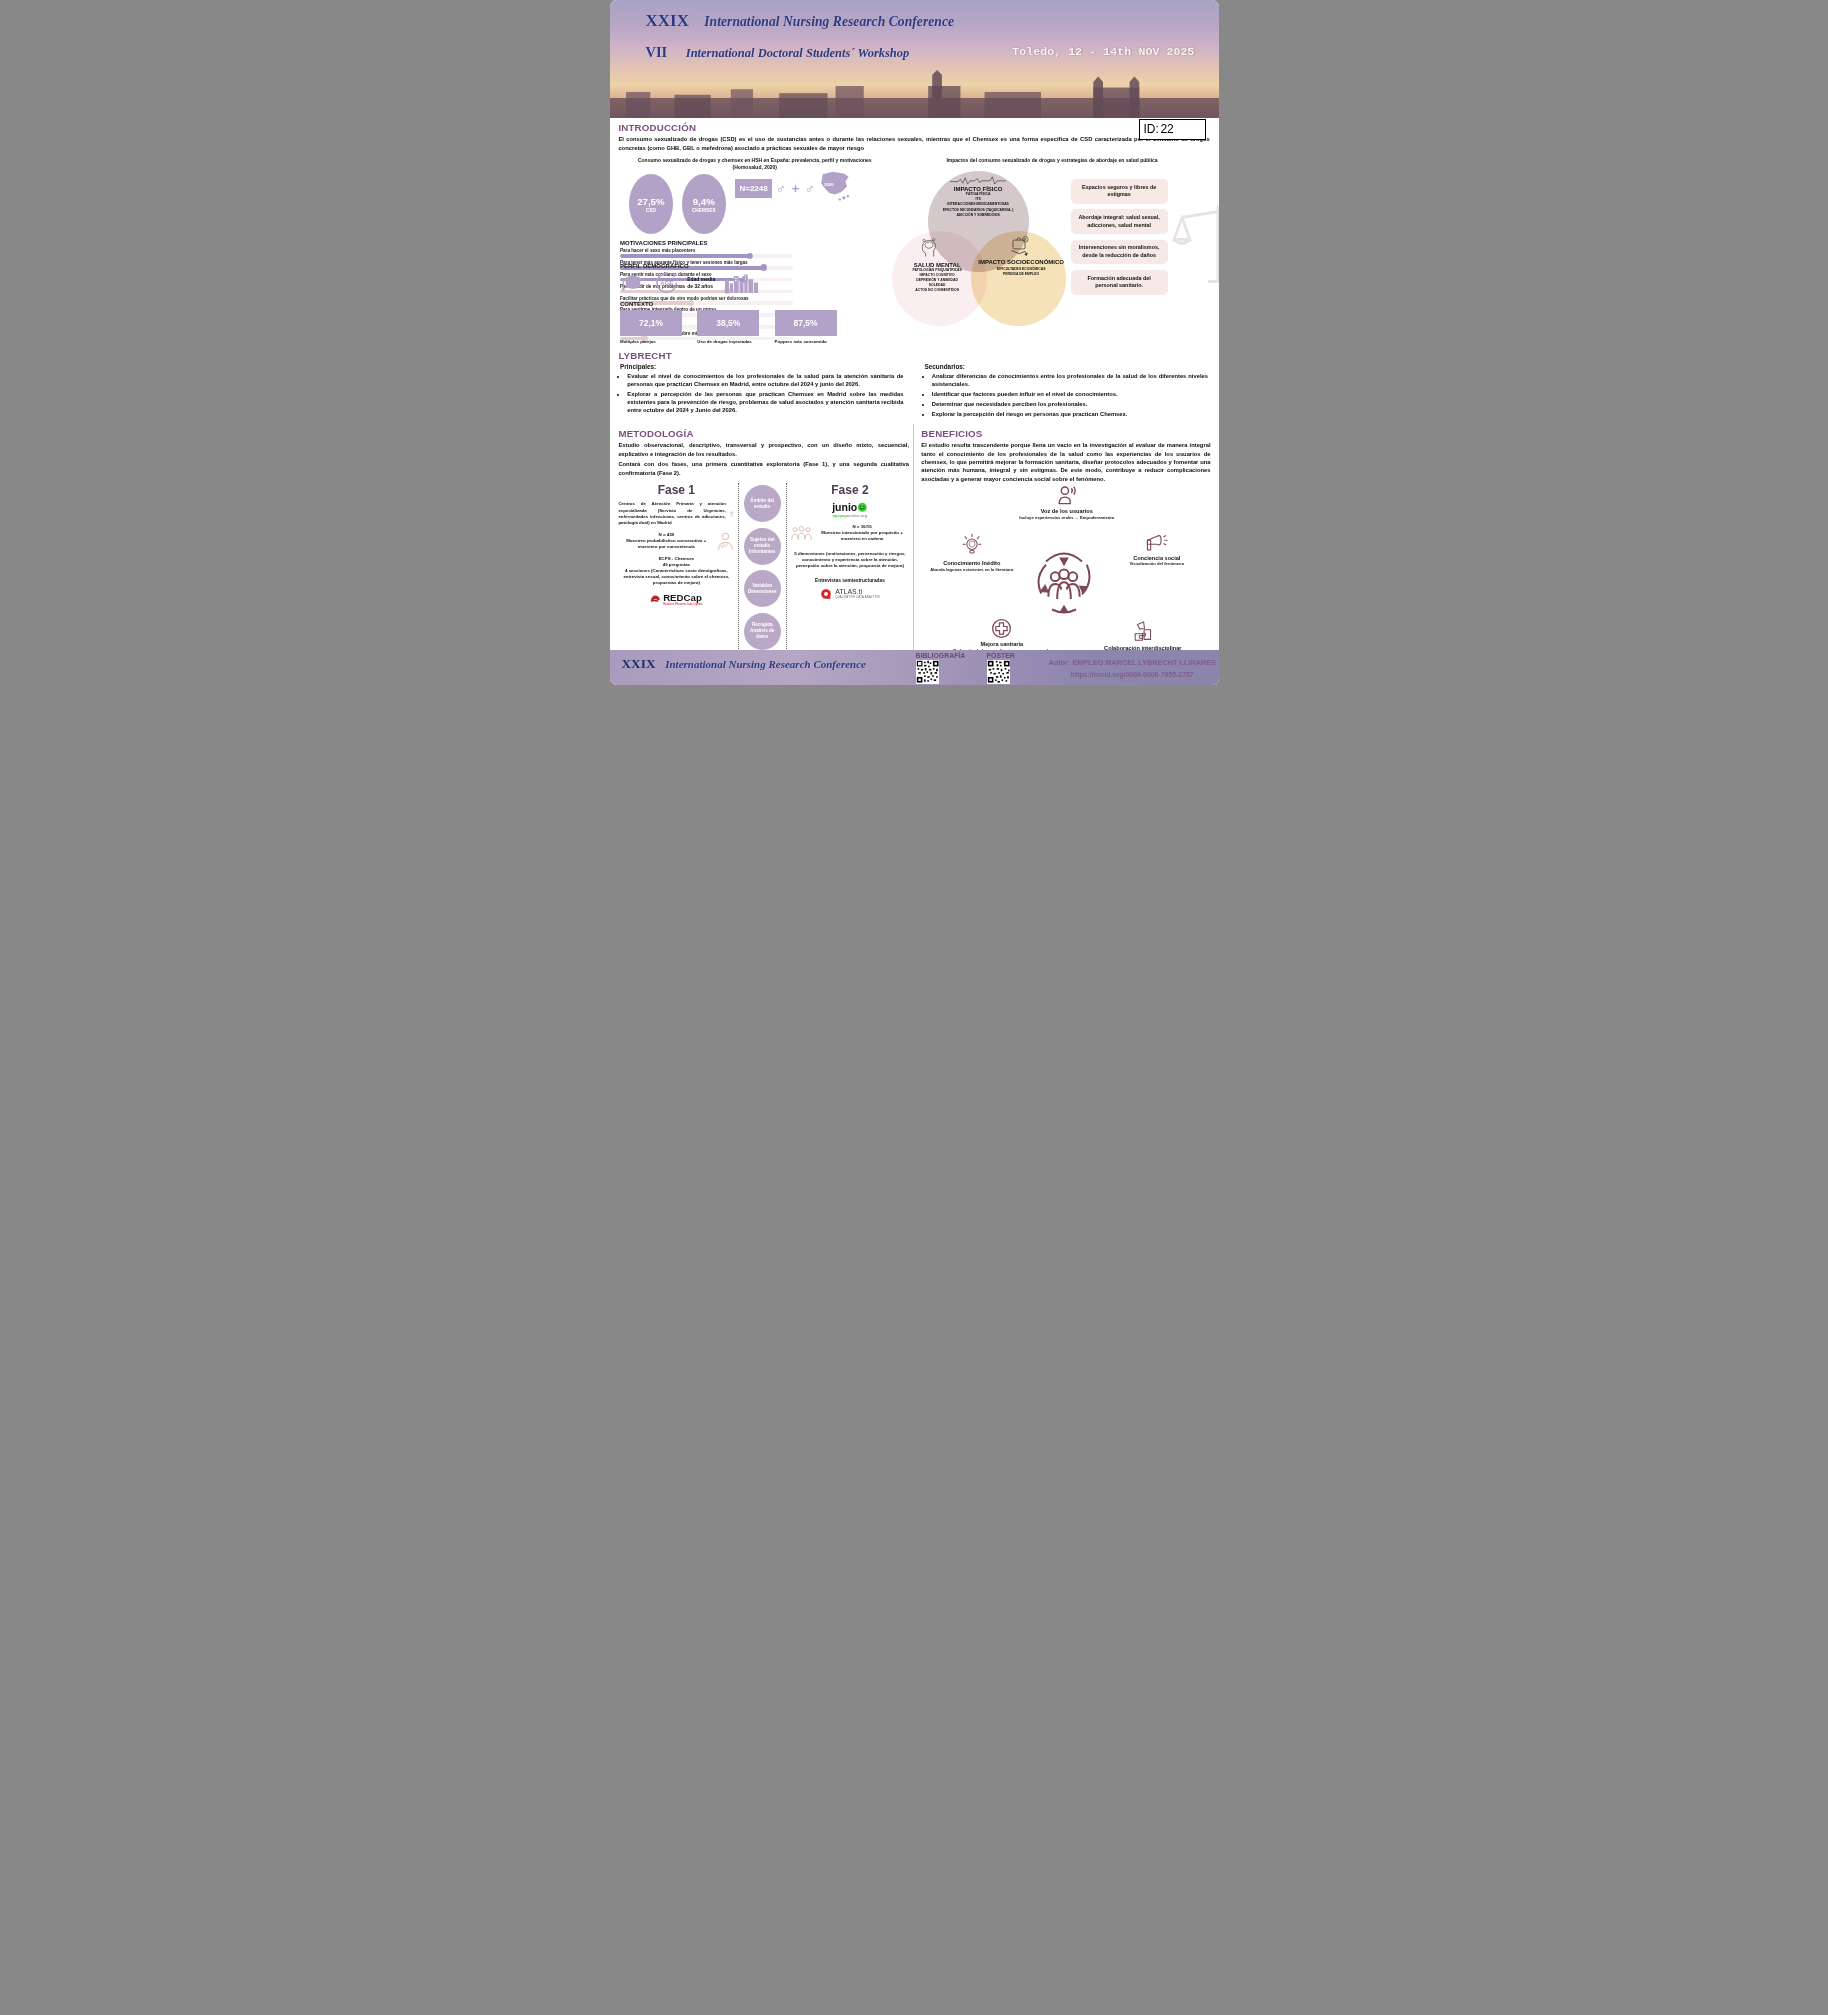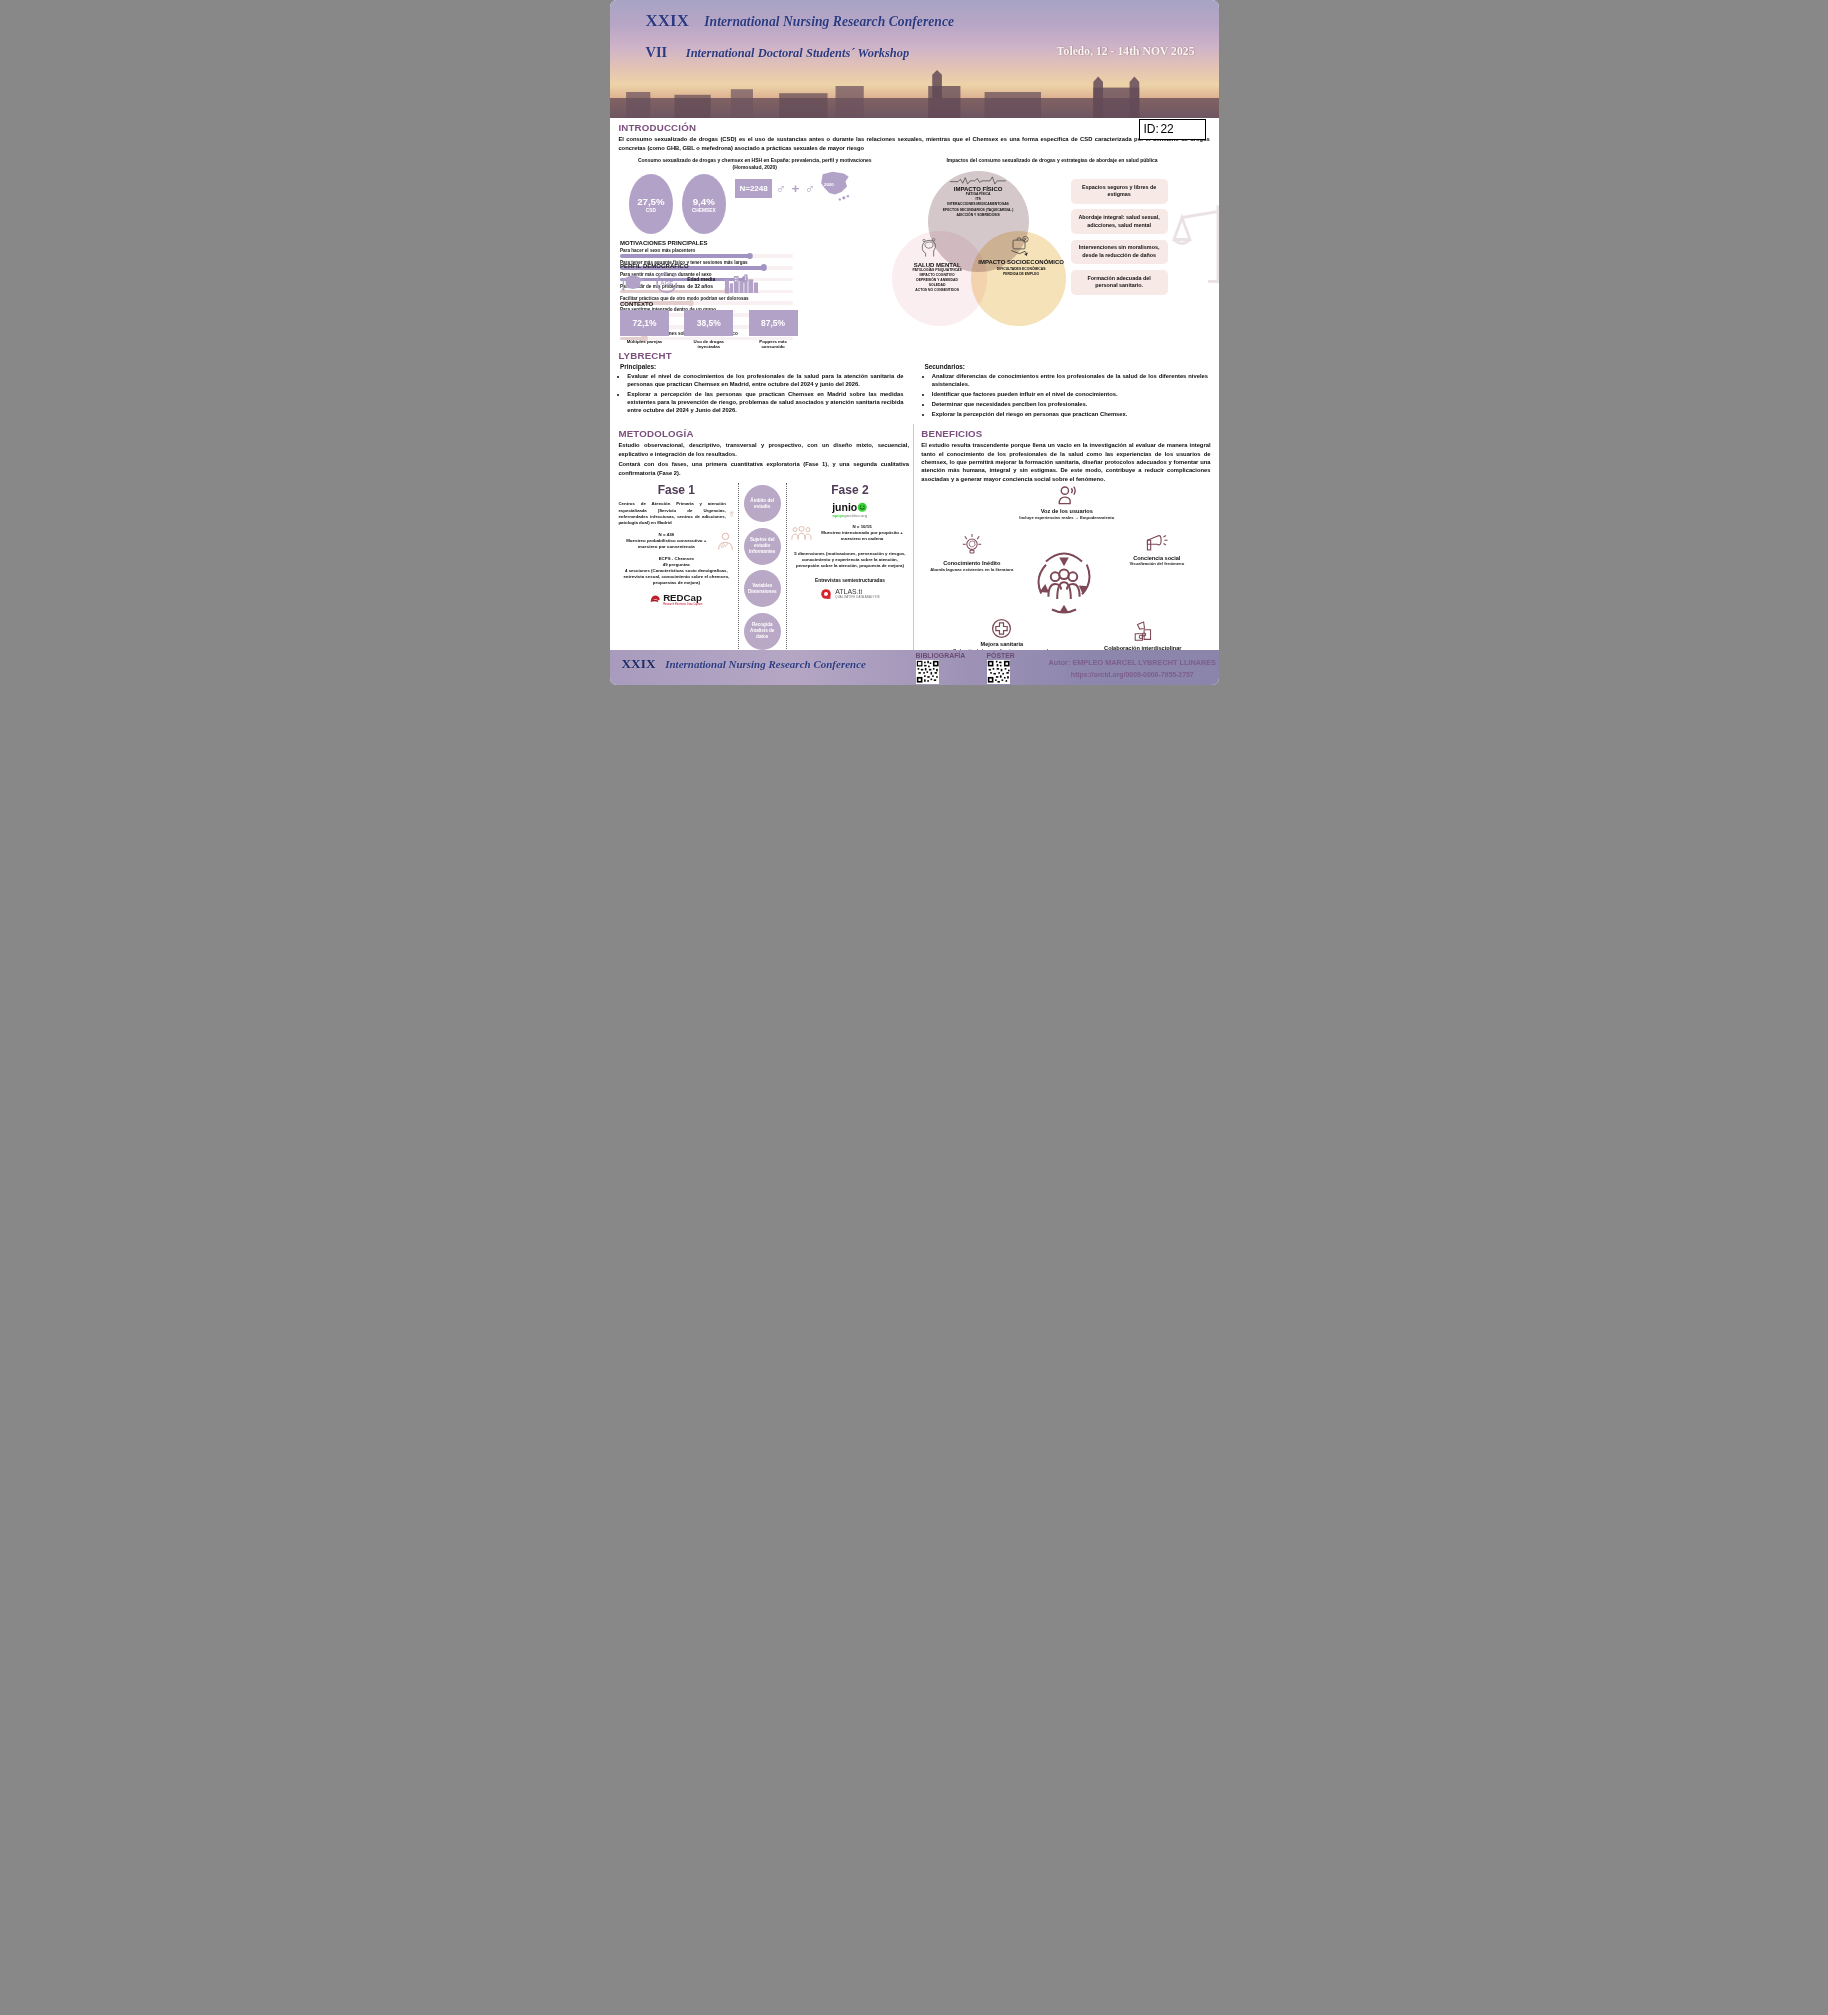--- a/index.html
+++ b/index.html
@@ -12,21 +12,21 @@
         overflow:hidden;}
   .hero .skyline{position:absolute;left:0;bottom:0;width:100%;height:48px;}
   .hero-line{position:absolute;left:36px;color:#2b3a80;font-family:"Liberation Serif",serif;
              font-style:italic;font-weight:bold;text-shadow:0.4px 0.4px 0.8px rgba(255,255,255,.35);}
   .hero-num{font-family:"Liberation Serif",serif;font-style:normal;font-weight:bold;display:inline-block;
             margin-right:15.3px;}
   .hero-l1{top:10.5px;font-size:13.7px;}
   .hero-l1 .hero-num{font-size:17px;}
   .hero-l2{top:44px;font-size:12.5px;}
   .hero-l2 .hero-num{font-size:14.5px;margin-right:18.5px;}
-  .hero-date{position:absolute;right:24px;top:45px;color:#fdf6ee;font-family:Liberation Serif, serif;
+  .hero-date{position:absolute;right:24px;top:45px;color:#fdf6ee;font-family:Liberation Mono, monospace;
              font-weight:bold;font-size:11.7px;text-shadow:0.4px 0.4px 1.2px rgba(60,40,60,.55);}
 
   
   .id-box{position:absolute;right:13px;top:119px;width:61px;height:18.5px;border:1.2px solid #000;
           background:#fff;display:flex;align-items:center;padding-left:4px;font-size:12px;color:#000;z-index:5;}
   .id-box .idv{margin-left:1.6px;}
   .main-title{margin-top:5.6px;text-align:center;color:#7a4f7e;font-weight:bold;font-size:8.5px;line-height:1.5;}
 
   
   .sec-head{color:#7a4f7e;font-weight:bold;font-size:9.7px;margin:4px 0 2.4px 8.9px;letter-spacing:0.2px;}
@@ -57,21 +57,21 @@
   .fill.purple{background:#a294c2;}
   .fill.pink{background:#e3cdcd;}
   .knob{position:absolute;top:-1.6px;width:6.4px;height:6.4px;border-radius:50%;transform:translateX(-3.2px);}
   .knob.purple{background:#a294c2;}
   .knob.pink{background:#e3cdcd;}
 
   .sub-head{font-weight:bold;font-size:6px;color:#111;margin:4.8px 0 2.4px 0;}
   .perfil-row{display:flex;align-items:center;gap:8.9px;}
   .edad{font-weight:bold;font-size:5px;line-height:1.4;color:#111;}
   .ctx-row{display:flex;gap:15.3px;margin-top:3.2px;}
-  .ctx-item{width:49px;text-align:center;}
+  .ctx-item{width:62px;text-align:left;}
   .ctx-box{background:#b3a2c7;color:#fff;font-weight:bold;font-size:8.5px;height:26px;display:flex;
            align-items:center;justify-content:center;}
   .ctx-label{font-weight:bold;font-size:4.4px;margin-top:2.4px;color:#111;line-height:1.35;}
 
   
   .venn-wrap{display:flex;margin-top:3.2px;}
   .venn{position:relative;width:177px;height:161px;flex:none;}
   .vc{position:absolute;border-radius:50%;mix-blend-mode:multiply;}
   .vc.top{width:101px;height:101px;left:38px;top:4px;background:#d4c8cb;}
   .vc.left{width:95px;height:95px;left:2px;top:64px;background:#fbeef0;}

